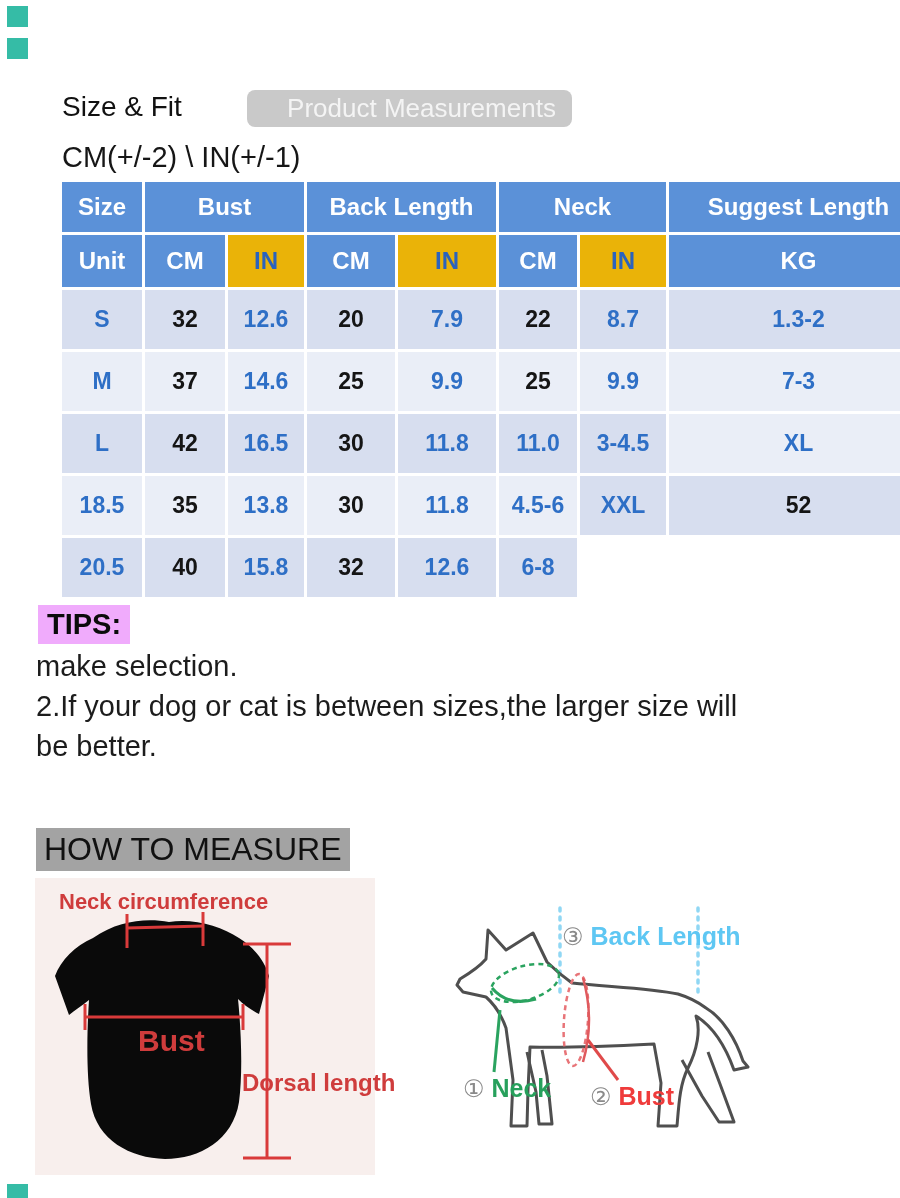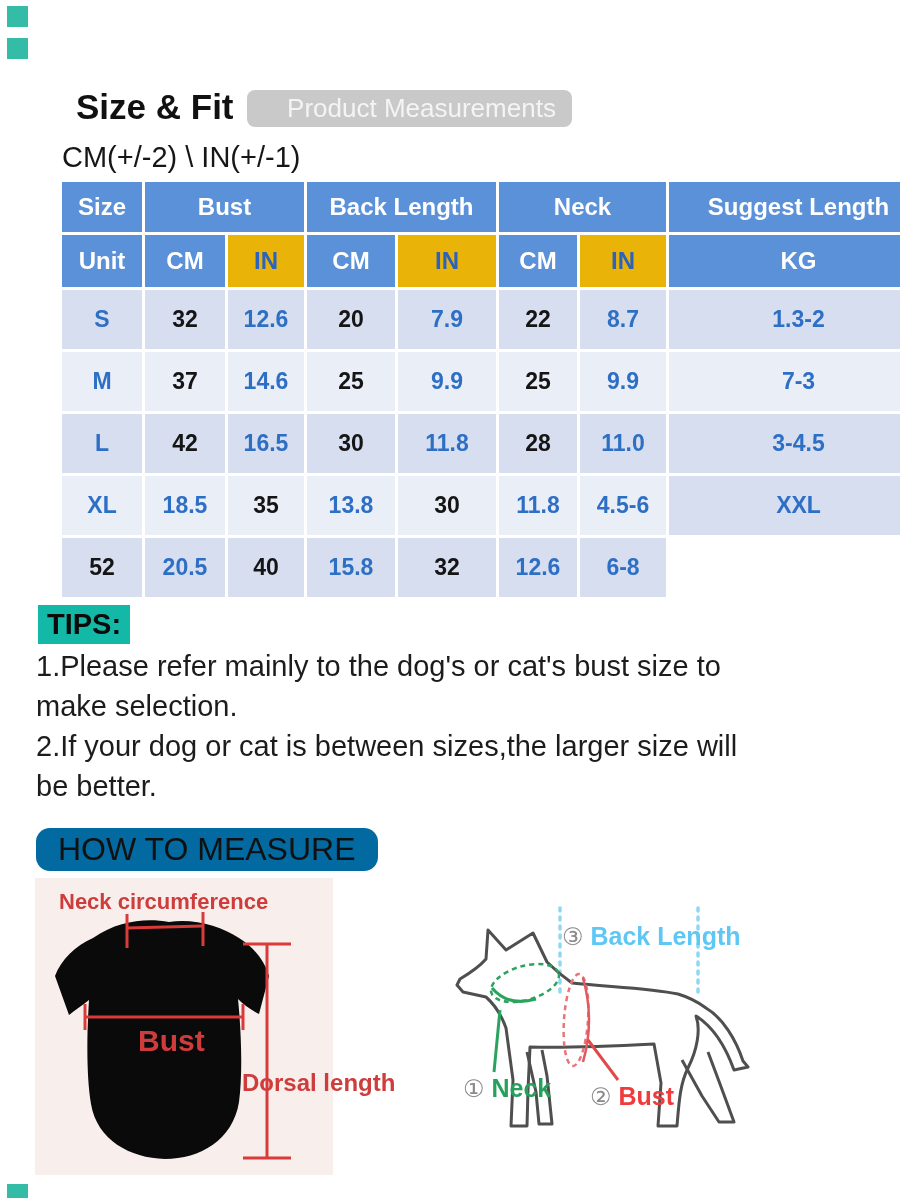--- a/index.html
+++ b/index.html
@@ -4,48 +4,48 @@
 <style>
   html,body{margin:0;padding:0;}
   body{width:900px;height:1198px;position:relative;background:#ffffff;
        font-family:"Liberation Sans","DejaVu Sans",sans-serif;overflow:hidden;}
   .abs{position:absolute;}
 
   
   .teal-sq{position:absolute;left:7px;width:21px;height:21px;background:#35bca6;}
 
   
-  .title{left:76px;top:89px;font-size:35px;font-weight:bold;color:#111;line-height:36px;}
+  .title{left:62px;top:89px;font-size:28px;font-weight:normal;color:#111;line-height:36px;}
   .badge{left:247px;top:90px;width:301px;height:37px;background:#c9c9c9;border-radius:8px;
          color:#f4f4f4;font-size:26px;line-height:37px;text-align:center;padding-left:24px;}
   .tolerance{left:62px;top:141px;font-size:29px;color:#161616;}
 
   
   .size-table{left:25px;top:182px;width:866px;display:grid;
       grid-template-columns:80px 80px 76px 88px 98px 78px 86px 1fr;
       grid-template-rows:50px 52px repeat(5,59px);
       gap:3px;background:#ffffff;padding-left:37px;}
   .cell{display:flex;align-items:center;justify-content:center;font-weight:bold;font-size:23px;}
   .hd{background:#5b91d8;color:#ffffff;font-size:24px;}
   .hd-in{background:#eab308;color:#2b63bd;font-size:24px;}
   .span2{grid-column:span 2;}
   .r0{background:#d7deef;} .r1{background:#eaeef7;}
   .c-blue{color:#2e6fc6;} .c-black{color:#151515;}
 
   
-  .tips-head{left:38px;top:605px;background:#14b8a6;color:#0b0b0b;font-size:29px;font-weight:bold;
+  .tips-head{left:38px;top:605px;background:#f0abfc;color:#0b0b0b;font-size:29px;font-weight:bold;
              padding:3px 9px;}
   .tips-text{left:36px;top:646px;width:820px;font-size:29px;color:#1c1c1c;}
   .tips-text div{line-height:40px;}
 
   
-  .how-head{left:36px;top:828px;background:#0369a1;color:#111;font-size:32px;padding:3px 22px;border-radius:14px;}
+  .how-head{left:36px;top:828px;background:#a3a3a3;color:#111;font-size:32px;padding:3px 8px;}
 
   
-  .shirt-panel{left:35px;top:878px;width:298px;height:297px;background:#f8efed;}
+  .shirt-panel{left:35px;top:878px;width:340px;height:297px;background:#f8efed;}
   .lbl-red{position:absolute;color:#cf3c3c;font-weight:bold;}
   .shirt-neck-lbl{left:24px;top:11px;font-size:22px;}
   .shirt-bust-lbl{left:103px;top:146px;font-size:30px;}
   .shirt-dorsal-lbl{left:207px;top:191px;font-size:24px;white-space:nowrap;}
 
   
   .dog-panel{left:430px;top:880px;width:470px;height:310px;background:#ffffff;}
   .num-circ{color:#8a8a8a;font-family:"DejaVu Sans",sans-serif;font-size:24px;font-weight:normal;}
   .dog-back-lbl{left:132px;top:42px;font-size:25px;font-weight:bold;color:#5ec7f3;white-space:nowrap;}
   .dog-neck-lbl{left:33px;top:194px;font-size:25px;font-weight:bold;color:#27a05c;white-space:nowrap;}
@@ -96,21 +96,20 @@
   <div class="cell r1 c-blue">9.9</div>
   <div class="cell r1 c-black">25</div>
   <div class="cell r1 c-blue">9.9</div>
   <div class="cell r1 c-blue">7-3</div>
 
   <div class="cell r0 c-blue">L</div>
   <div class="cell r0 c-black">42</div>
   <div class="cell r0 c-blue">16.5</div>
   <div class="cell r0 c-black">30</div>
   <div class="cell r0 c-blue">11.8</div>
-  <div class="cell r0 c-black">28</div>
   <div class="cell r0 c-blue">11.0</div>
   <div class="cell r0 c-blue">3-4.5</div>
 
   <div class="cell r1 c-blue">XL</div>
   <div class="cell r1 c-blue">18.5</div>
   <div class="cell r1 c-black">35</div>
   <div class="cell r1 c-blue">13.8</div>
   <div class="cell r1 c-black">30</div>
   <div class="cell r1 c-blue">11.8</div>
   <div class="cell r1 c-blue">4.5-6</div>
@@ -120,21 +119,20 @@
   <div class="cell r0 c-blue">20.5</div>
   <div class="cell r0 c-black">40</div>
   <div class="cell r0 c-blue">15.8</div>
   <div class="cell r0 c-black">32</div>
   <div class="cell r0 c-blue">12.6</div>
   <div class="cell r0 c-blue">6-8</div>
 </div>
 
 <div class="abs tips-head">TIPS:</div>
 <div class="abs tips-text">
-  <div>1.Please refer mainly to the dog's or cat's  bust size to</div>
   <div>make selection.</div>
   <div>2.If your dog or cat is between sizes,the larger size will</div>
   <div>be better.</div>
 </div>
 
 <div class="abs how-head">HOW TO MEASURE</div>
 
 <div class="abs shirt-panel">
   <svg width="356" height="297" viewBox="0 0 356 297">
     <path d="M 20 98 C 26 82 40 68 58 60 C 84 42 112 40 134 44 C 158 40 186 48 204 60

